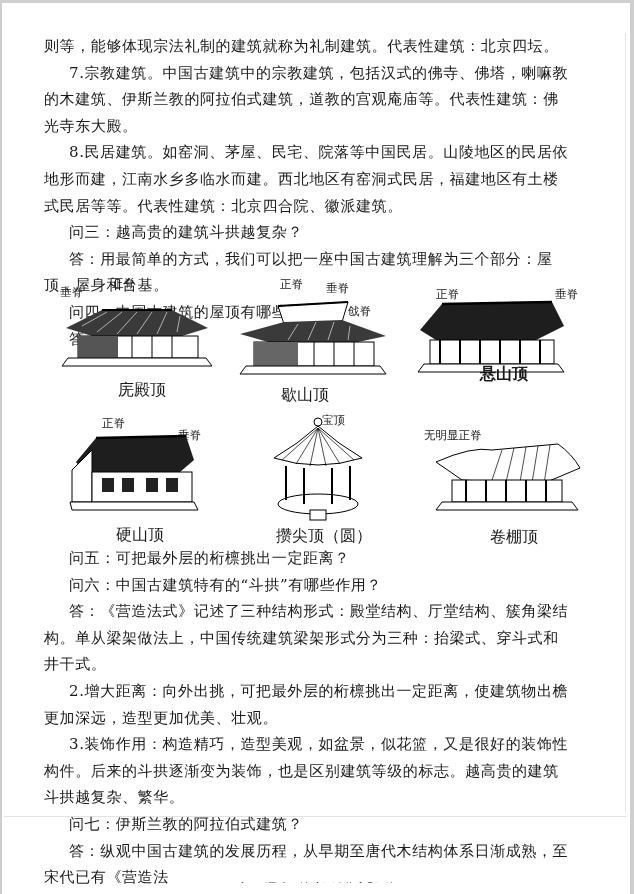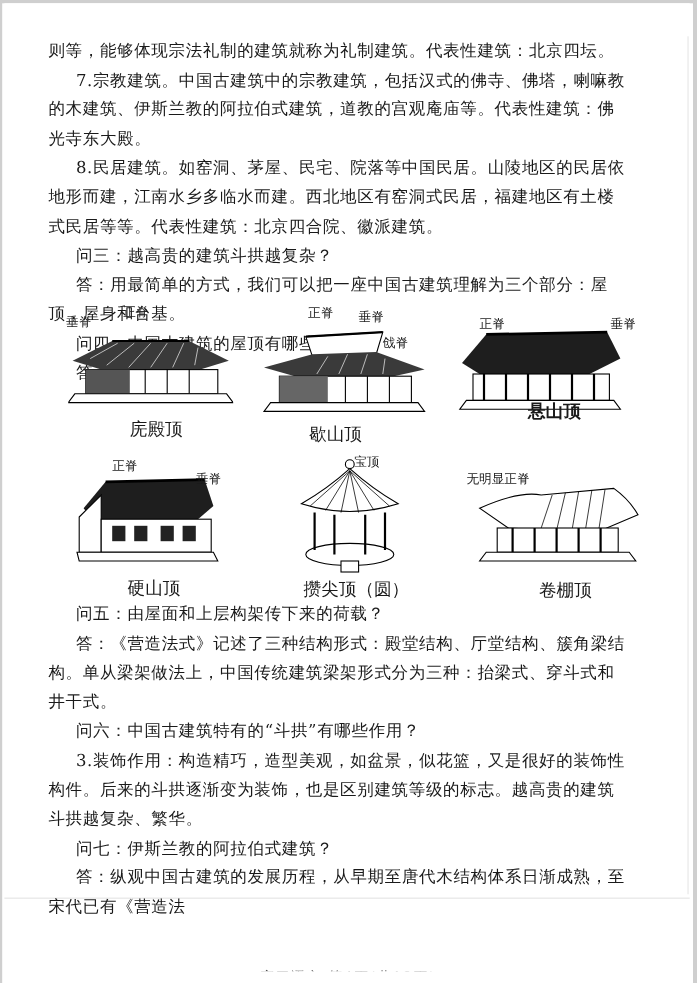--- a/index.html
+++ b/index.html
@@ -167,23 +167,24 @@
         <line x1="94" y1="40" x2="94" y2="62"></line>
         <line x1="114" y1="40" x2="114" y2="62"></line>
       </g>
     <polygon points="10,62 140,62 146,70 4,70" fill="#fff" stroke="#000"></polygon>
   </svg>
   <span class="lbl" style="left:424px;top:428px;">无明显正脊</span>
   <span class="cap" style="left:490px;top:527px;">卷棚顶</span>
 </div>
 
 <div class="text" style="top:545px;">
-  <p class="p indent q">问五：由屋面和上层构架传下来的荷载？</p>
+  <p class="p indent q">问五：可把最外层的桁檩挑出一定距离？</p>
+  <p class="p indent q">问六：中国古建筑特有的“斗拱”有哪些作用？</p>
   <p class="p indent">答：《营造法式》记述了三种结构形式：殿堂结构、厅堂结构、簇角梁结构。单从梁架做法上，中国传统建筑梁架形式分为三种：抬梁式、穿斗式和井干式。</p>
-  <p class="p indent q">问六：中国古建筑特有的“斗拱”有哪些作用？</p>
+  <p class="p indent">2.增大距离：向外出挑，可把最外层的桁檩挑出一定距离，使建筑物出檐更加深远，造型更加优美、壮观。</p>
   <p class="p indent">3.装饰作用：构造精巧，造型美观，如盆景，似花篮，又是很好的装饰性构件。后来的斗拱逐渐变为装饰，也是区别建筑等级的标志。越高贵的建筑斗拱越复杂、繁华。</p>
   <p class="p indent q">问七：伊斯兰教的阿拉伯式建筑？</p>
   <p class="p indent">答：纵观中国古建筑的发展历程，从早期至唐代木结构体系日渐成熟，至宋代已有《营造法</p>
 </div>
 
 <div class="footer">
   <span>高三语文  第4页(共12页)</span>
 </div>
 
 </body></html>

